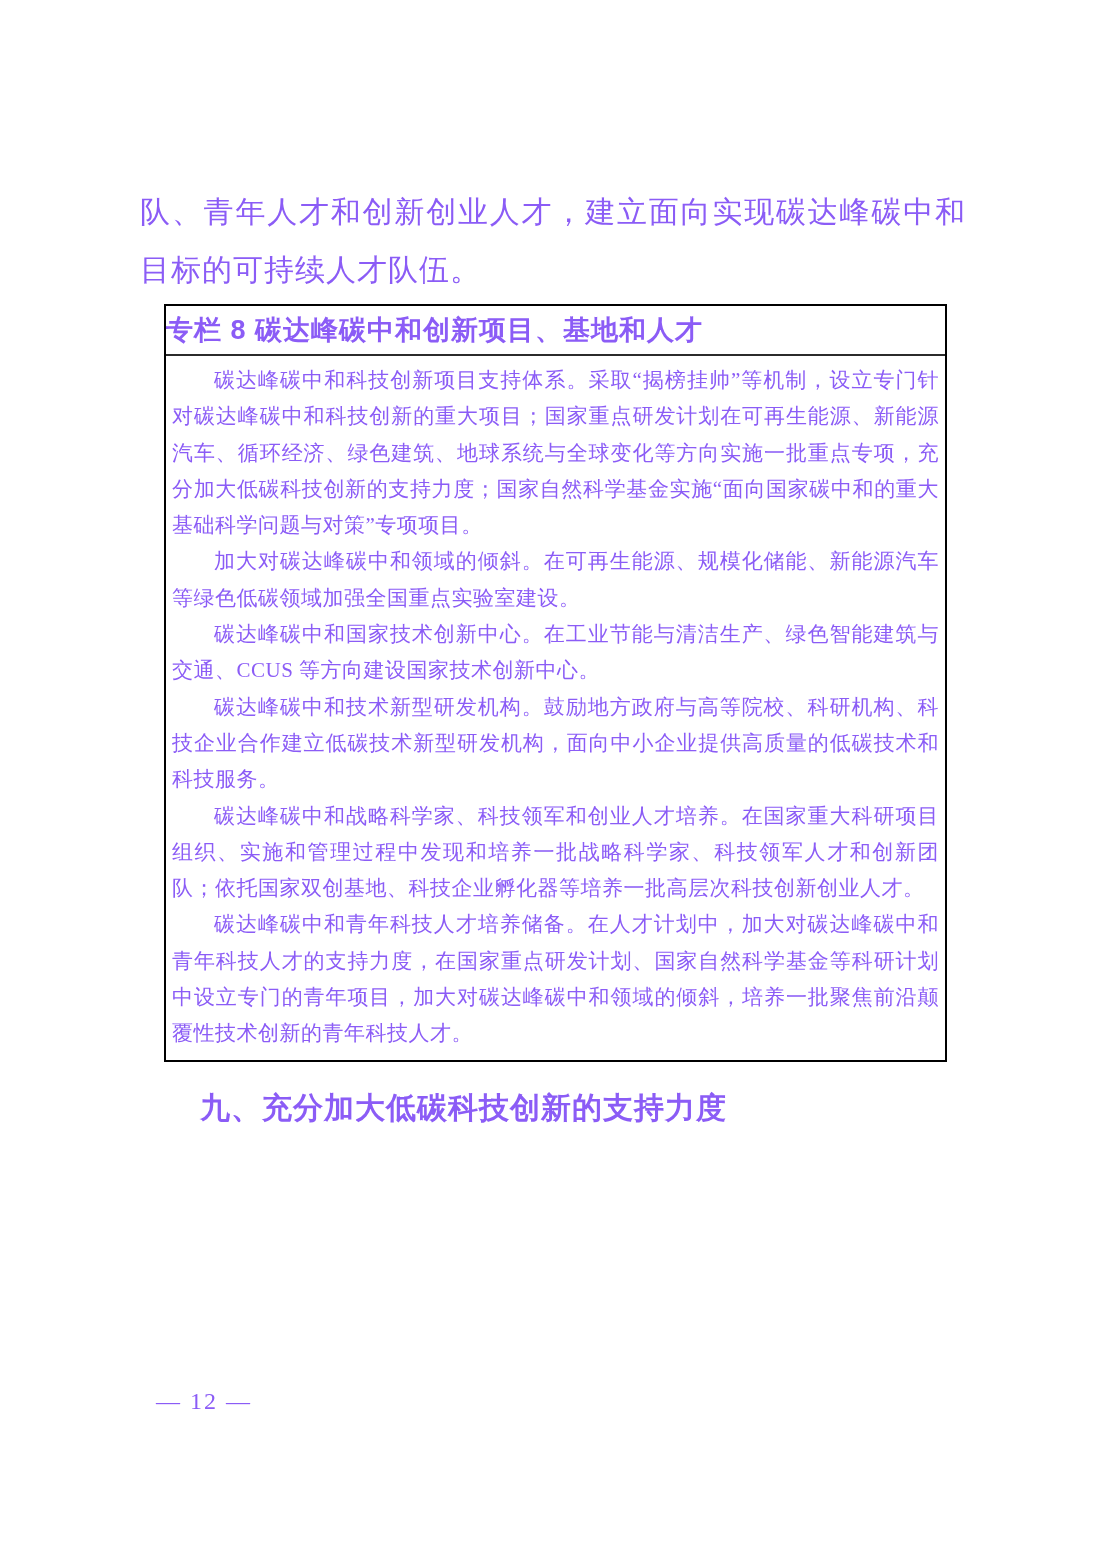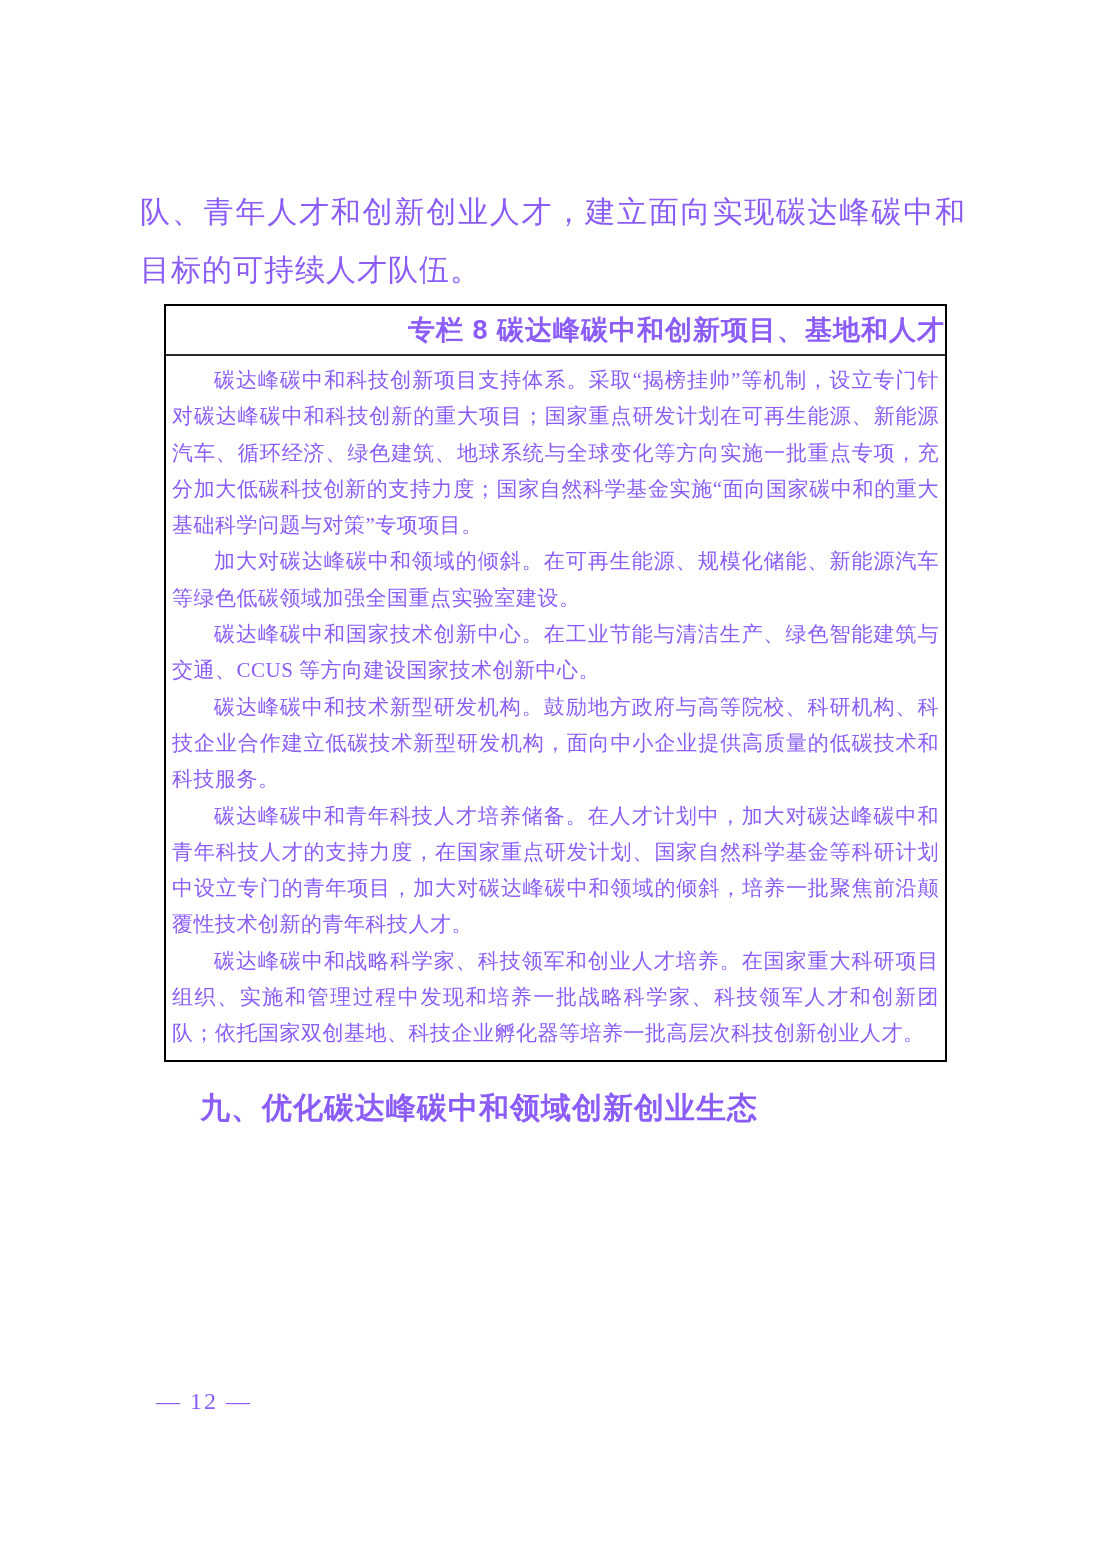--- a/index.html
+++ b/index.html
@@ -34,21 +34,21 @@
     left: 164px;
     top: 304px;
     width: 783px;
     box-sizing: border-box;
     border: 2px solid #000000;
     background: #ffffff;
   }
   .callout-box .box-title {
     height: 48px;
     line-height: 48px;
-    text-align: right;
+    text-align: left;
     font-family: "Liberation Sans", "DejaVu Sans", sans-serif;
     font-weight: bold;
     font-size: 27px;
     border-bottom: 2px solid #2b2b2b;
     letter-spacing: 1px;
   }
   .callout-box .box-body {
     padding: 6px 6px 8px 6px;
     font-size: 21px;
     line-height: 36.3px;
@@ -103,23 +103,23 @@
 
   <div class="intro">队、青年人才和创新创业人才，建立面向实现碳达峰碳中和目标的可持续人才队伍。</div>
 
   <div class="callout-box">
     <div class="box-title">专栏 8 碳达峰碳中和创新项目、基地和人才</div>
     <div class="box-body">
       <p>碳达峰碳中和科技创新项目支持体系。采取“揭榜挂帅”等机制，设立专门针对碳达峰碳中和科技创新的重大项目；国家重点研发计划在可再生能源、新能源汽车、循环经济、绿色建筑、地球系统与全球变化等方向实施一批重点专项，充分加大低碳科技创新的支持力度；国家自然科学基金实施“面向国家碳中和的重大基础科学问题与对策”专项项目。</p>
       <p>加大对碳达峰碳中和领域的倾斜。在可再生能源、规模化储能、新能源汽车等绿色低碳领域加强全国重点实验室建设。</p>
       <p>碳达峰碳中和国家技术创新中心。在工业节能与清洁生产、绿色智能建筑与交通、CCUS 等方向建设国家技术创新中心。</p>
       <p>碳达峰碳中和技术新型研发机构。鼓励地方政府与高等院校、科研机构、科技企业合作建立低碳技术新型研发机构，面向中小企业提供高质量的低碳技术和科技服务。</p>
+      <p>碳达峰碳中和战略科学家、科技领军和创业人才培养。在国家重大科研项目组织、实施和管理过程中发现和培养一批战略科学家、科技领军人才和创新团队；依托国家双创基地、科技企业孵化器等培养一批高层次科技创新创业人才。</p>
       <p>碳达峰碳中和青年科技人才培养储备。在人才计划中，加大对碳达峰碳中和青年科技人才的支持力度，在国家重点研发计划、国家自然科学基金等科研计划中设立专门的青年项目，加大对碳达峰碳中和领域的倾斜，培养一批聚焦前沿颠覆性技术创新的青年科技人才。</p>
-      <p>碳达峰碳中和战略科学家、科技领军和创业人才培养。在国家重大科研项目组织、实施和管理过程中发现和培养一批战略科学家、科技领军人才和创新团队；依托国家双创基地、科技企业孵化器等培养一批高层次科技创新创业人才。</p>
     </div>
   </div>
 
-  <div class="section-heading">九、优化碳达峰碳中和领域创新创业生态</div>
+  <div class="section-heading">九、充分加大低碳科技创新的支持力度</div>
 
 
   <div class="page-number">— 12 —</div>
 
 </div>
 
 </body></html>

